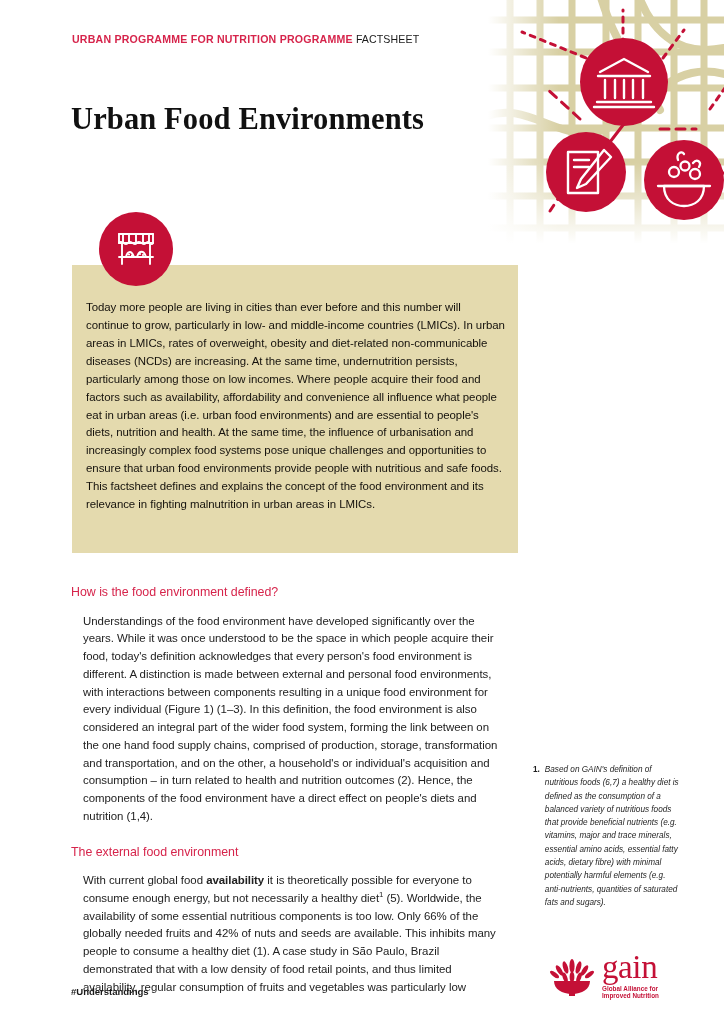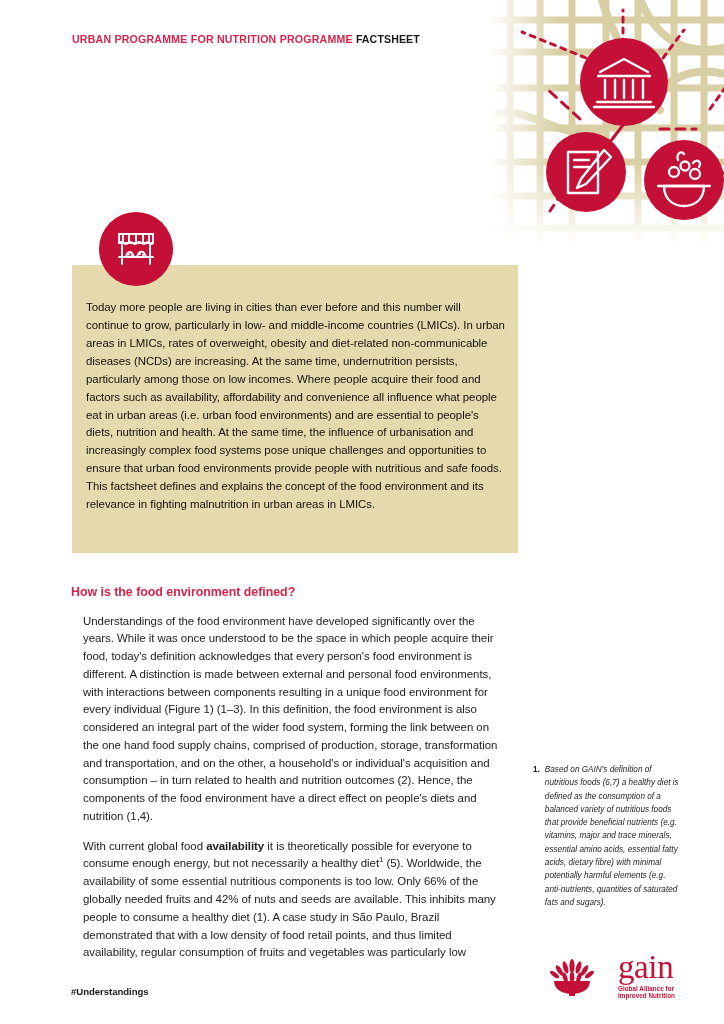--- a/index.html
+++ b/index.html
@@ -37,21 +37,21 @@
     letter-spacing: 0.015em;
     white-space: nowrap;
   }
   .eyebrow .prog {
     color: #d6244b;
     font-weight: bold;
     letter-spacing: 0.02em;
   }
   .eyebrow .fact {
     color: #1a1a1a;
-    font-weight: bold;
+    font-weight: normal;
     letter-spacing: 0.01em;
     text-align: right;
   }
 
   
   .doc-title {
     position: absolute;
     left: 71px;
     top: 80px;
     width: 420px;
@@ -100,21 +100,21 @@
 
   
   .body-col {
     position: absolute;
     left: 71px;
     top: 585px;
     width: 440px;
   }
   .sec-head {
     color: #d6244b;
-    font-weight: bold;
+    font-weight: normal;
     font-size: 12.4px;
     line-height: 1.25;
     margin: 0 0 2px 0;
     letter-spacing: -0.002em;
   }
   .sec-head.spaced { margin-top: 19px; }
   .body-p {
     font-size: 11.45px;
     line-height: 1.552;
     margin: 12px;
@@ -146,21 +146,21 @@
 
   
   .gain-logo {
     position: absolute;
     left: 549px;
     top: 950px;
     width: 145px;
     height: 52px;
     display: flex;
     align-items: center;
-    gap: 23px;
+    gap: 7px;
   }
   .gain-mark { flex: 0 0 auto; }
   .gain-word {
     display: flex;
     flex-direction: column;
     justify-content: center;
   }
   .gain-word .gw-main {
     font-family: "Liberation Serif", serif;
     font-size: 33px;
@@ -283,21 +283,21 @@
       </g>
     </g>
   </svg>
 </div>
 
 <div class="eyebrow">
   <span class="prog">URBAN PROGRAMME FOR NUTRITION PROGRAMME</span><span>&nbsp;</span><span class="fact">FACTSHEET</span>
 </div>
 
 <h1 class="doc-title">
-  <br>
+  <span>Urban Food Environments</span><br>
   <br>
 </h1>
 
 <div class="callout"></div>
 
 <div class="stall-badge">
   <svg width="44" height="42" viewBox="0 0 44 42">
     <g fill="none" stroke="#ffffff" stroke-width="1.9" stroke-linecap="round" stroke-linejoin="round">
       <path d="M5 6 L39 6"></path>
       <path d="M5 6 L5 15 L39 15 L39 6"></path>
@@ -314,20 +314,21 @@
     </g>
   </svg>
 </div>
 
 <div class="callout-text">Today more people are living in cities than ever before and this number will continue to grow, particularly in low- and middle-income countries (LMICs). In urban areas in LMICs, rates of overweight, obesity and diet-related non-communicable diseases (NCDs) are increasing. At the same time, undernutrition persists, particularly among those on low incomes. Where people acquire their food and factors such as availability, affordability and convenience all influence what people eat in urban areas (i.e. urban food environments) and are essential to people's diets, nutrition and health. At the same time, the influence of urbanisation and increasingly complex food systems pose unique challenges and opportunities to ensure that urban food environments provide people with nutritious and safe foods. This factsheet defines and explains the concept of the food environment and its relevance in fighting malnutrition in urban areas in LMICs.</div>
 
 <div class="body-col">
   <h2 class="sec-head">How is the food environment defined?</h2>
   <p class="body-p">Understandings of the food environment have developed significantly over the years. While it was once understood to be the space in which people acquire their food, today's definition acknowledges that every person's food environment is different. A distinction is made between external and personal food environments, with interactions between components resulting in a unique food environment for every individual (Figure 1) (1–3). In this definition, the food environment is also considered an integral part of the wider food system, forming the link between on the one hand food supply chains, comprised of production, storage, transformation and transportation, and on the other, a household's or individual's acquisition and consumption – in turn related to health and nutrition outcomes (2). Hence, the components of the food environment have a direct effect on people's diets and nutrition (1,4).</p>
 
+  <h2 class="sec-head spaced">The external food environment</h2>
   <p class="body-p"><span>With current global food </span><b>availability</b><span> it is theoretically possible for everyone to consume enough energy, but not necessarily a healthy diet</span><sup>1</sup><span> (5). Worldwide, the availability of some essential nutritious components is too low. Only 66% of the globally needed fruits and 42% of nuts and seeds are available. This inhibits many people to consume a healthy diet (1). A case study in São Paulo, Brazil demonstrated that with a low density of food retail points, and thus limited availability, regular consumption of fruits and vegetables was particularly low</span></p>
 </div>
 
 <div class="footnote">
   <span class="fn-num">1.</span>
   <span class="fn-body">Based on GAIN's definition of nutritious foods (6,7) a healthy diet is defined as the consumption of a balanced variety of nutritious foods that provide beneficial nutrients (e.g. vitamins, major and trace minerals, essential amino acids, essential fatty acids, dietary fibre) with minimal potentially harmful elements (e.g. anti-nutrients, quantities of saturated fats and sugars).</span>
 </div>
 
 <div class="gain-logo">
   <svg class="gain-mark" width="46" height="40" viewBox="0 0 46 40">

